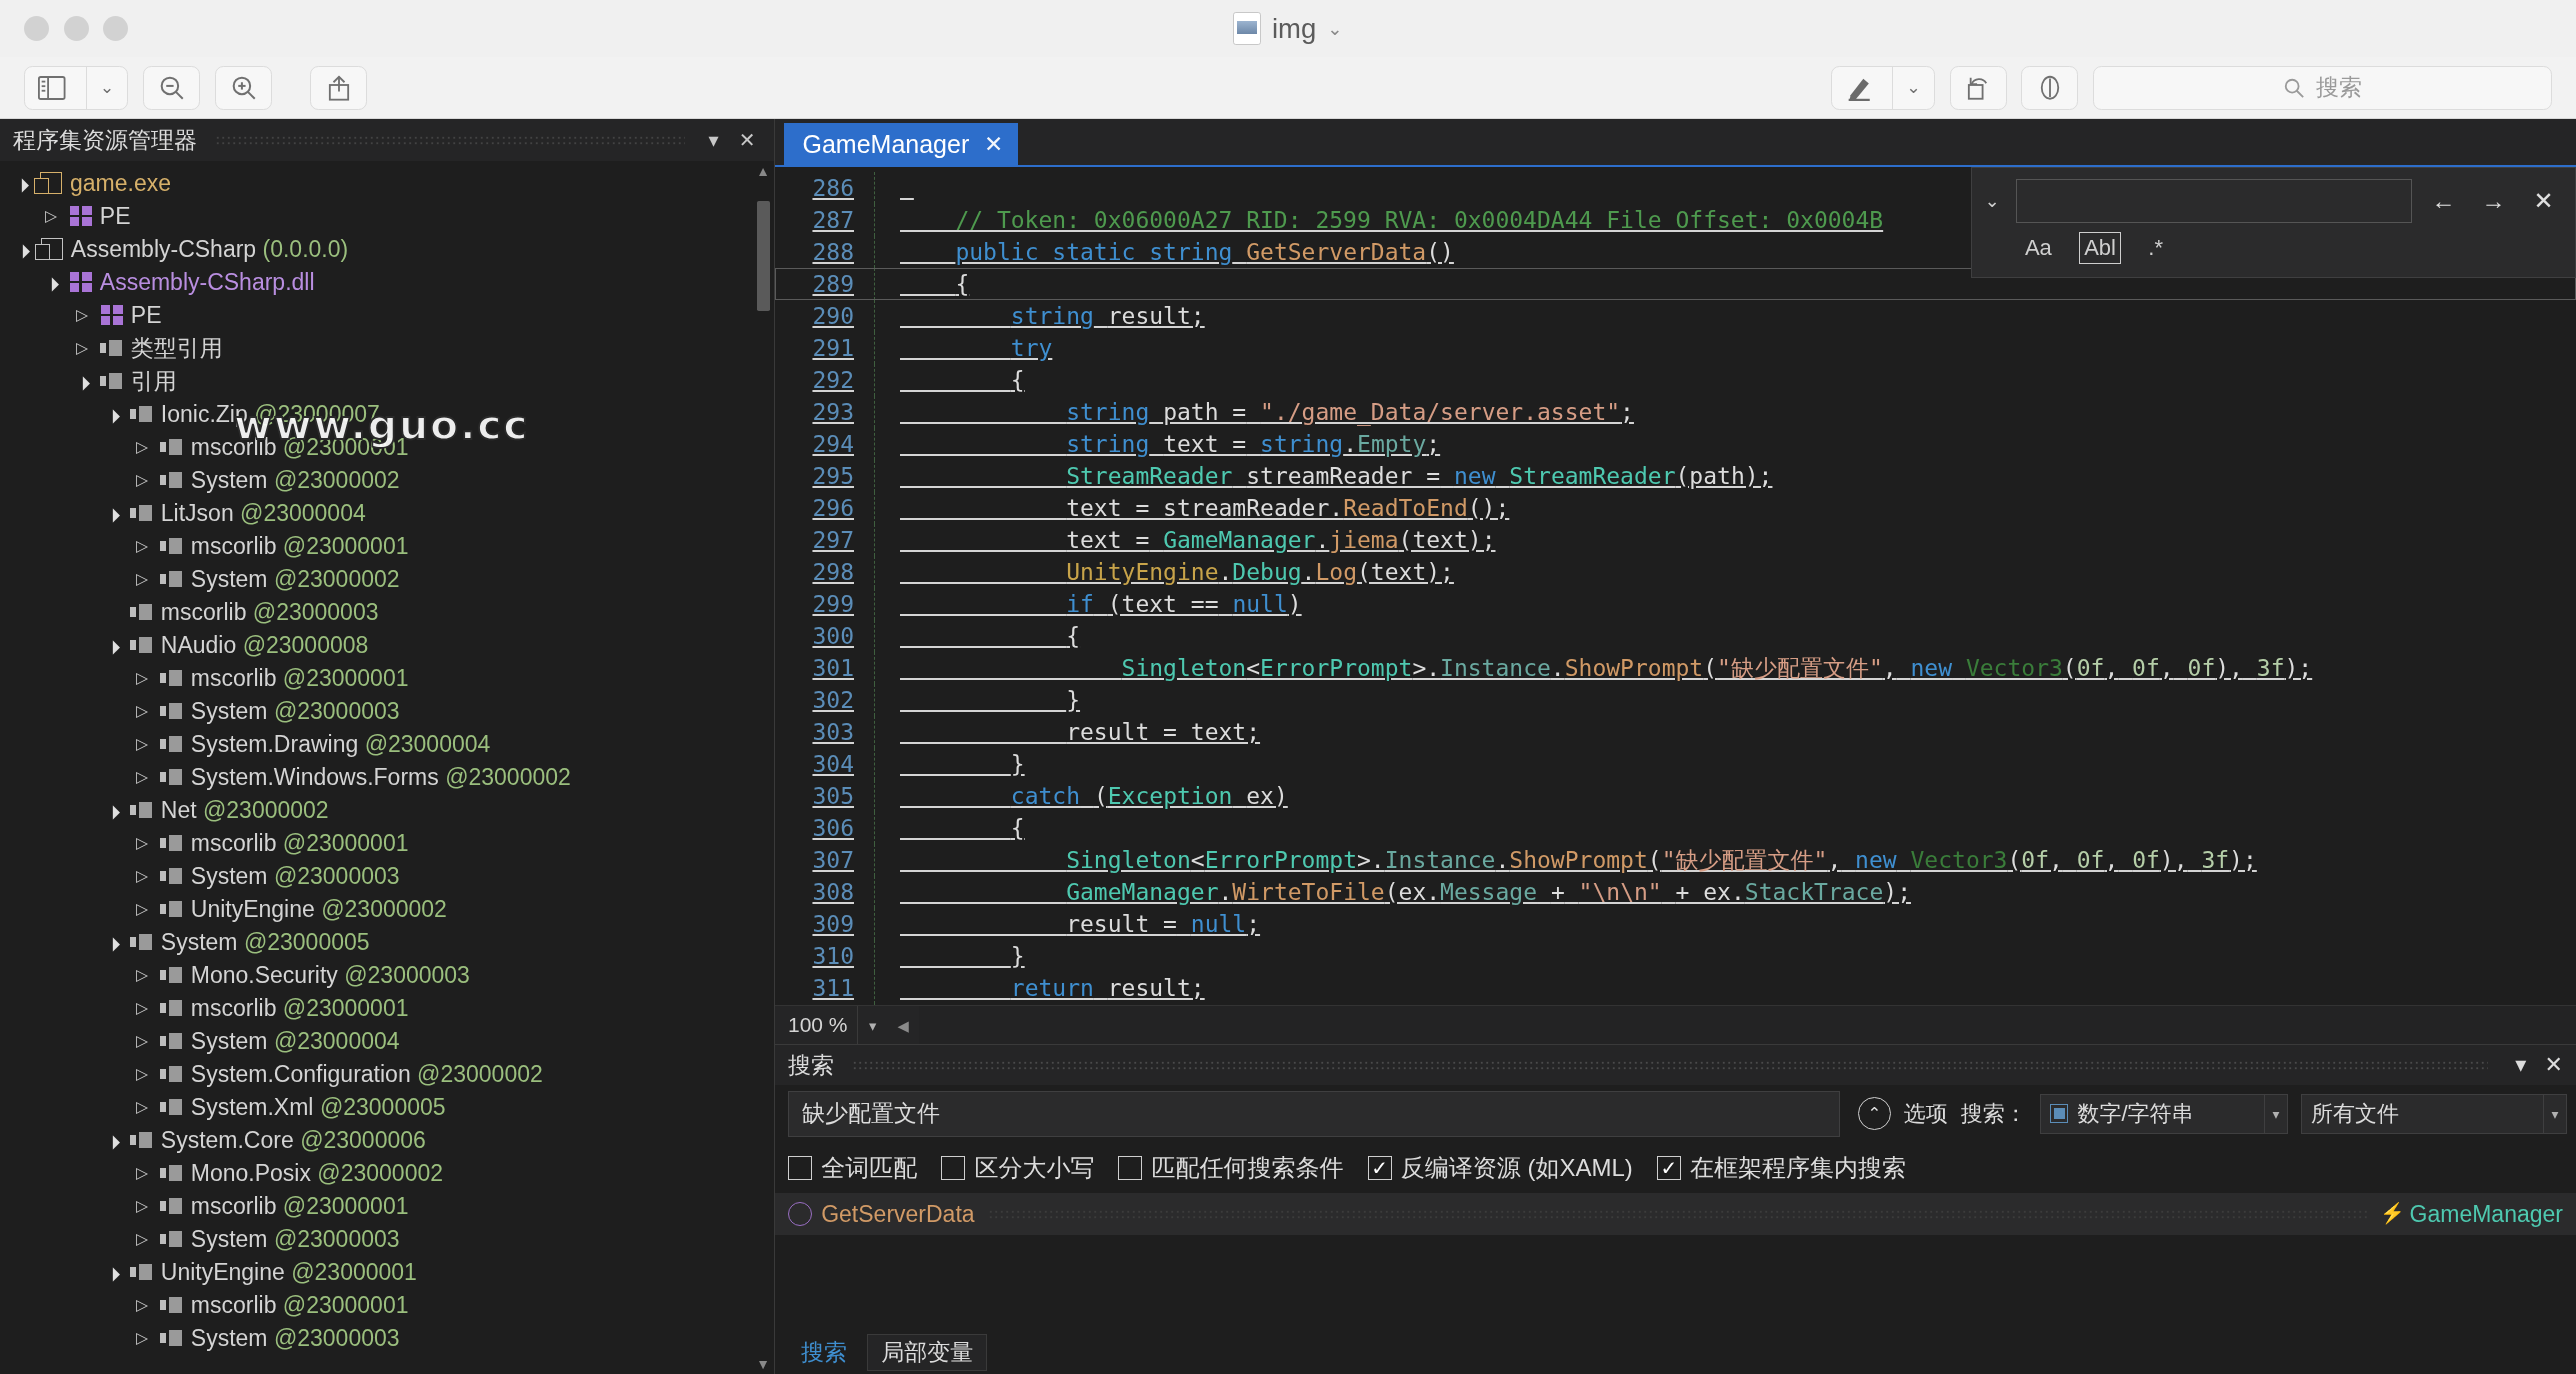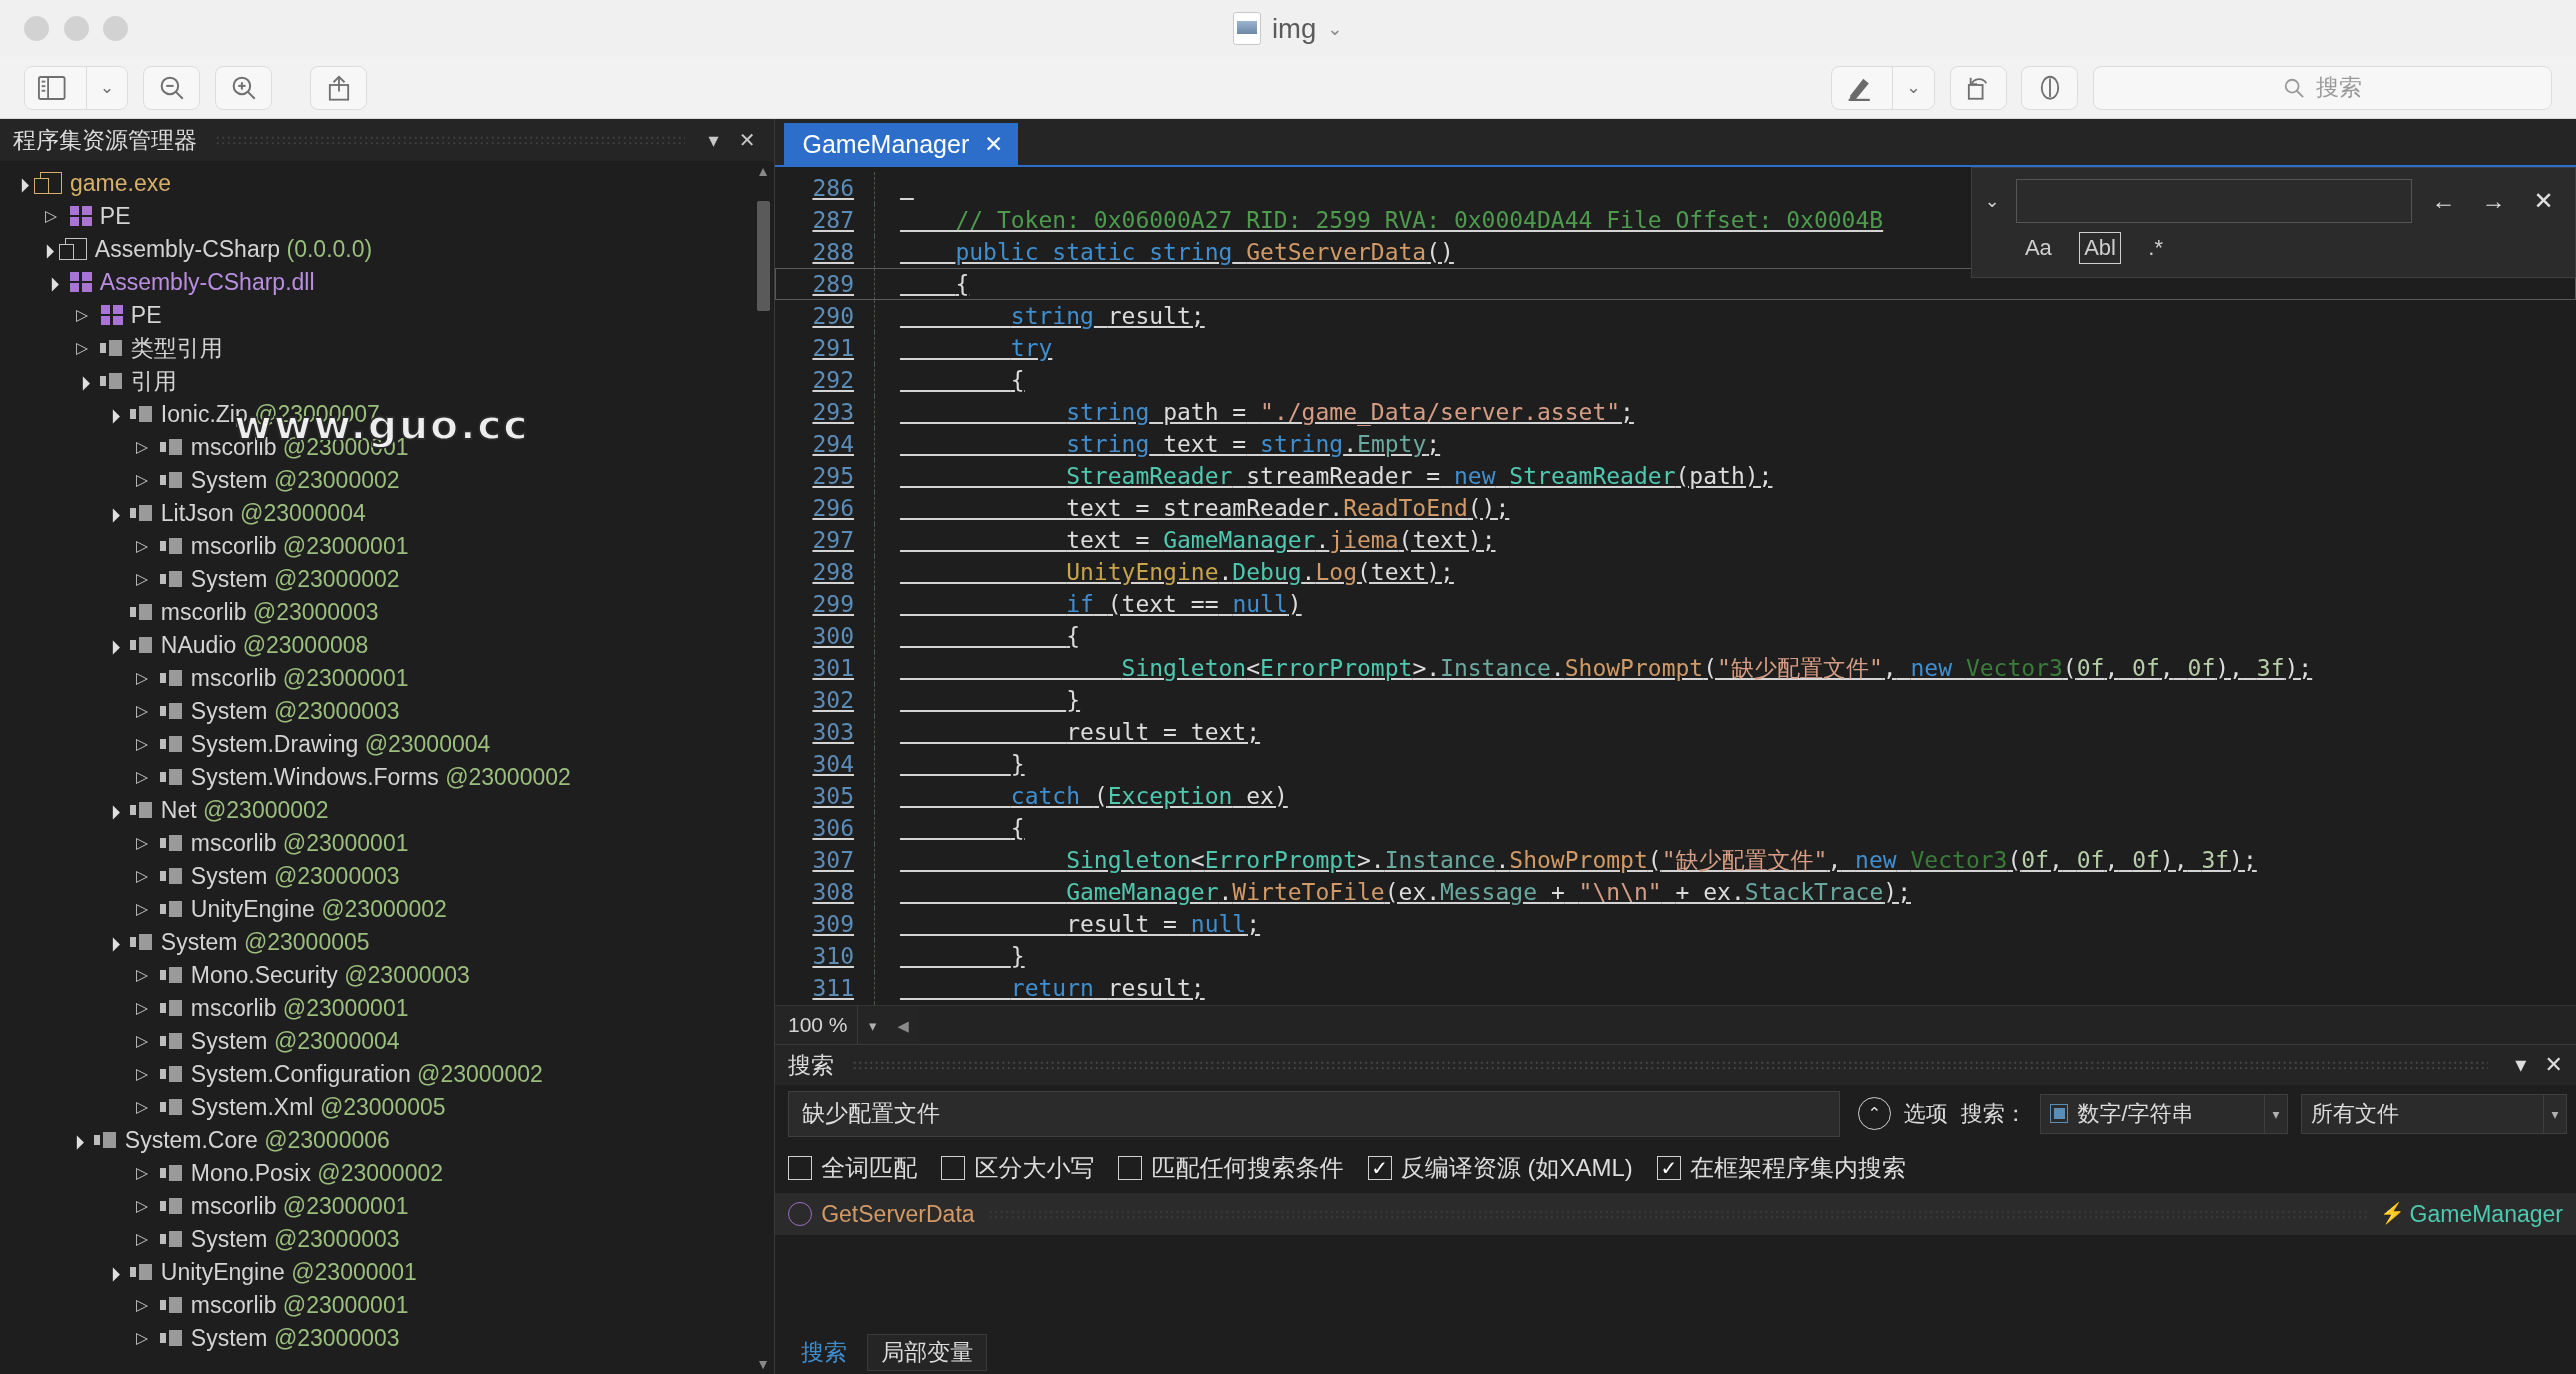--- a/index.html
+++ b/index.html
@@ -320,21 +320,21 @@
               <span class="nicon">
                 <span class="ic-mod">
                   <i></i>
                   <i></i>
                   <i></i>
                   <i></i>
                 </span>
               </span>
               <span class="nlabel c-asm">PE</span>
             </div>
-            <div class="node" style="padding-left: 18px; margin-left: 16px;">
+            <div class="node" style="padding-left: 10px;">
               <span class="twisty open"></span>
               <span class="nicon">
                 <span class="ic-asm grey"></span>
               </span>
               <span class="nlabel c-asm">Assembly-CSharp <span class="c-ver">(0.0.0.0)</span></span>
             </div>
             <div class="node" style="padding-left: 39px;">
               <span class="twisty open"></span>
               <span class="nicon">
                 <span class="ic-mod">
@@ -591,21 +591,21 @@
             <div class="node" style="padding-left: 130px;">
               <span class="twisty closed"></span>
               <span class="nicon">
                 <span class="ic-ref">
                   <b></b>
                   <s></s>
                 </span>
               </span>
               <span class="nlabel c-asm">System.Xml <span class="c-tok">@23000005</span></span>
             </div>
-            <div class="node" style="padding-left: 64px;">
+            <div class="node" style="padding-left: 100px;">
               <span class="twisty open"></span>
               <span class="nicon">
                 <span class="ic-ref">
                   <b></b>
                   <s></s>
                 </span>
               </span>
               <span class="nlabel c-asm">System.Core <span class="c-tok">@23000006</span></span>
             </div>
             <div class="node" style="padding-left: 130px;">

